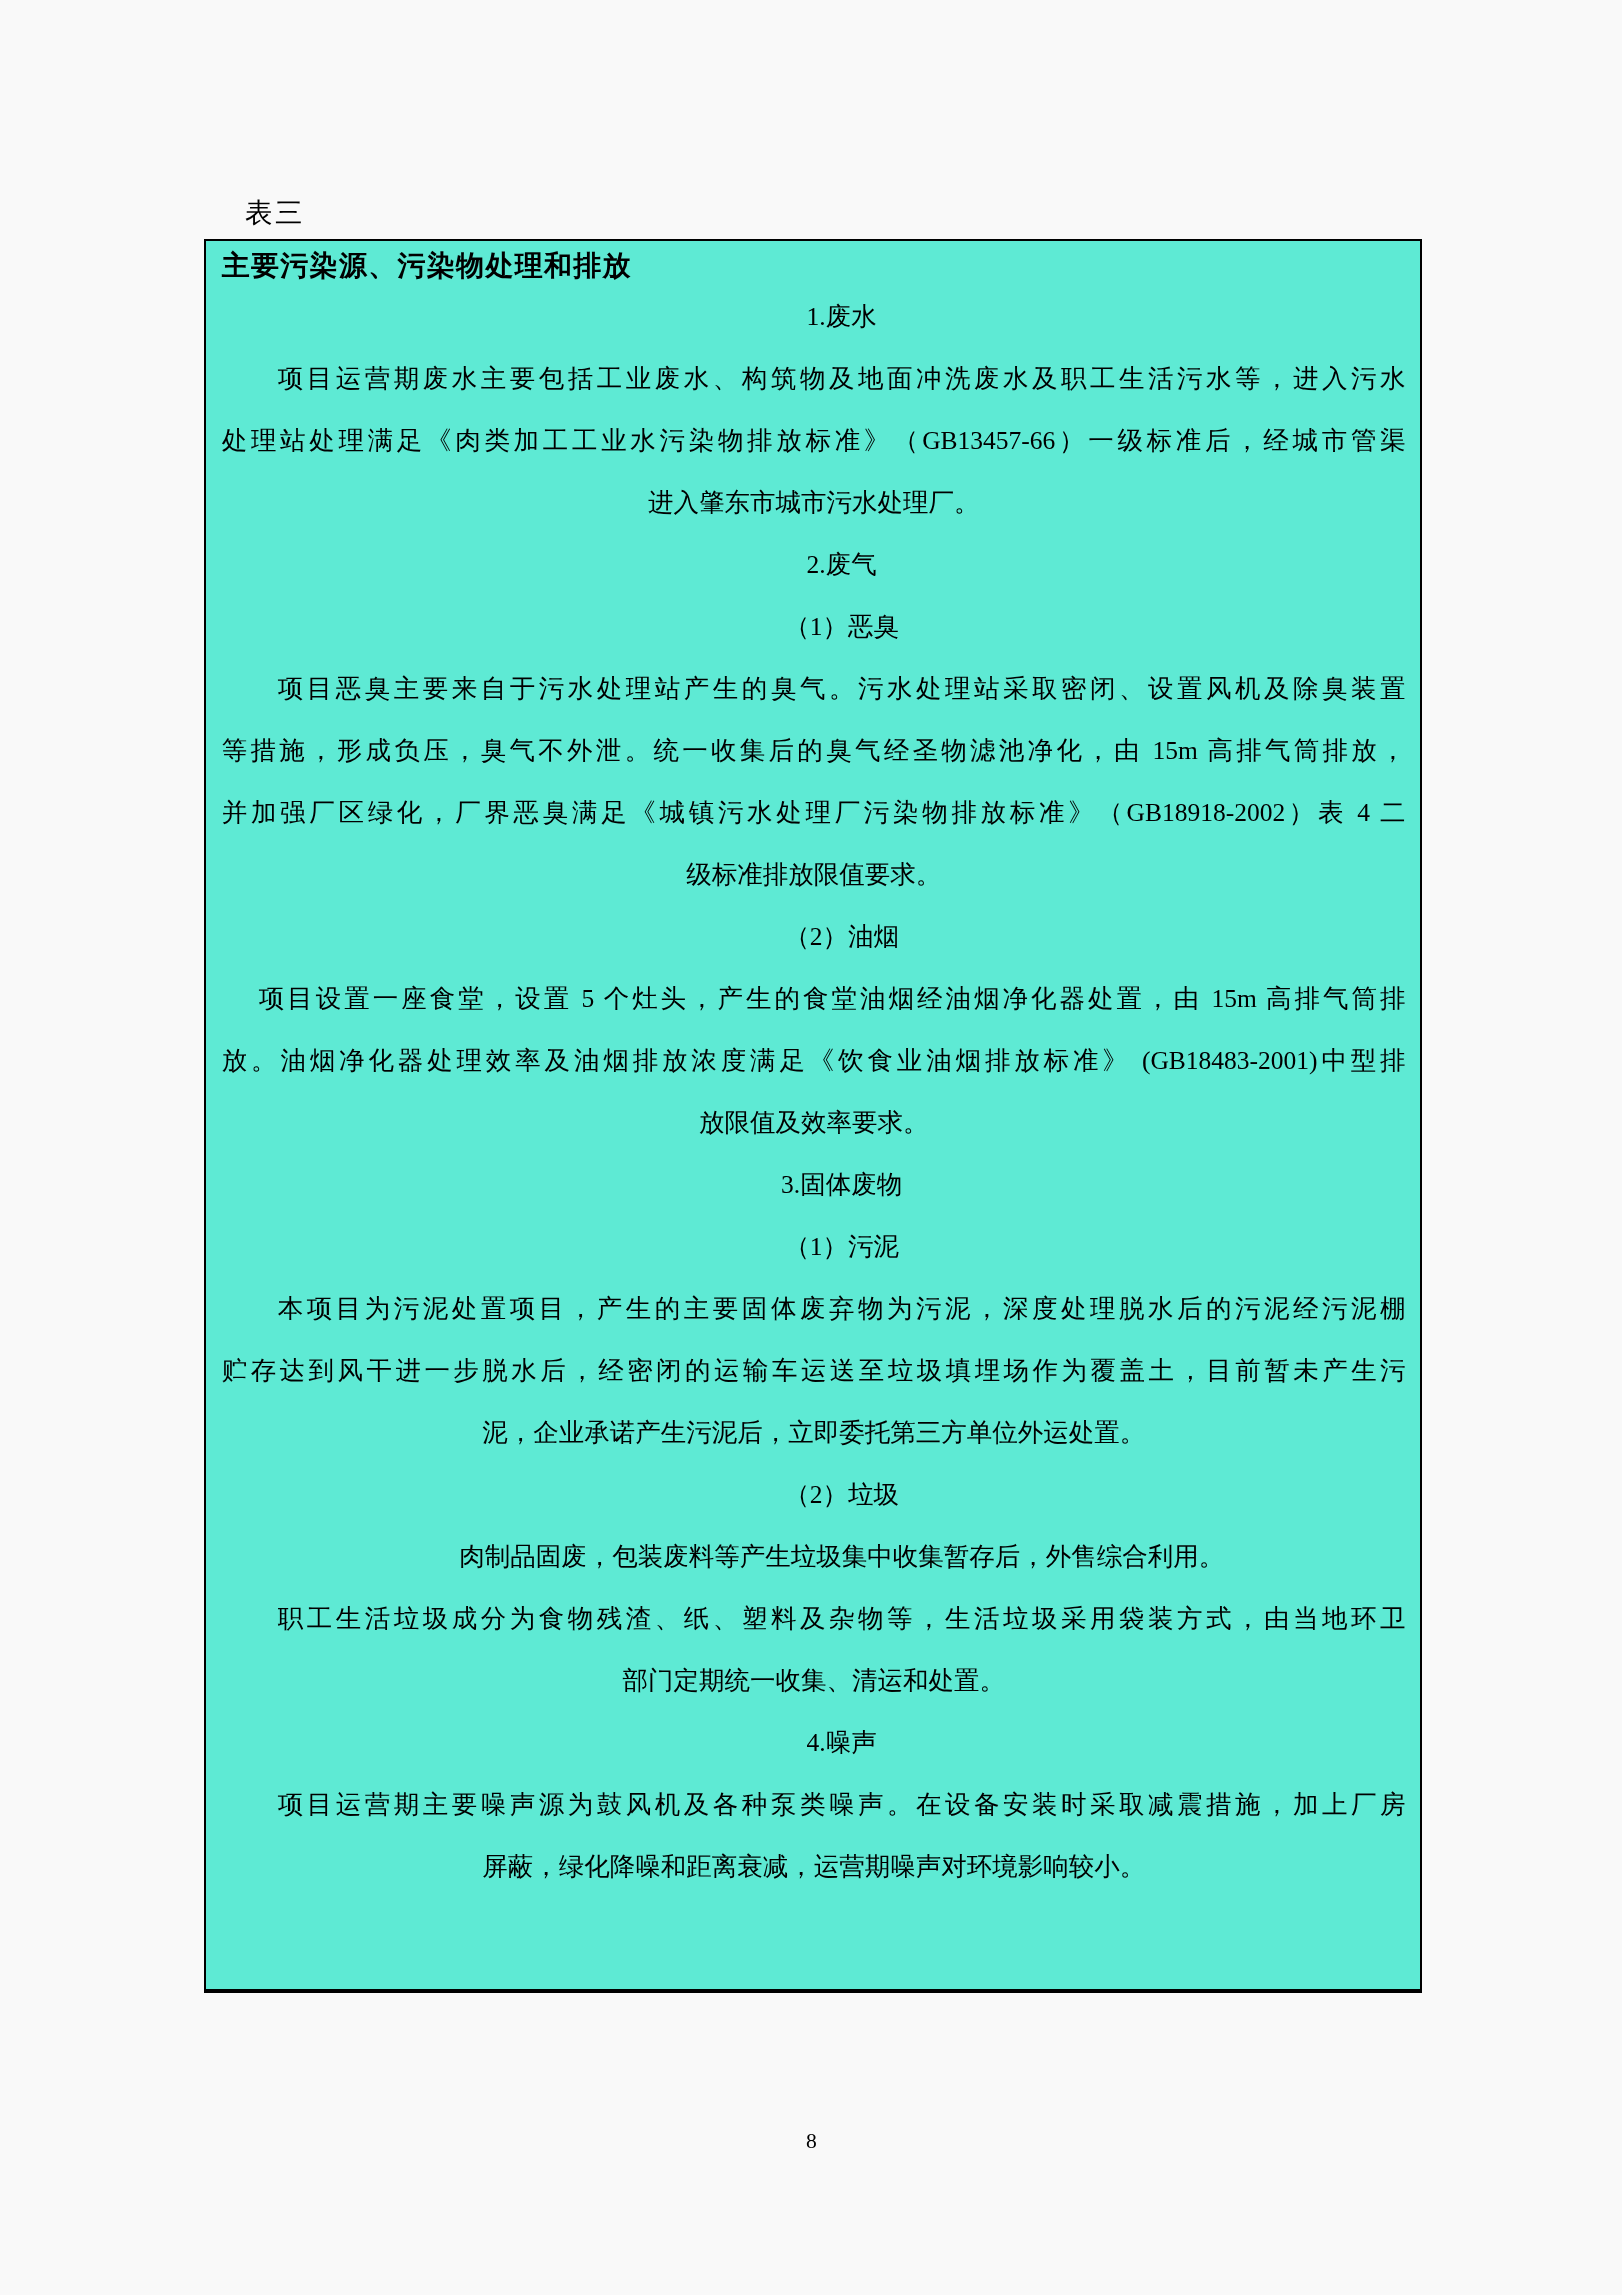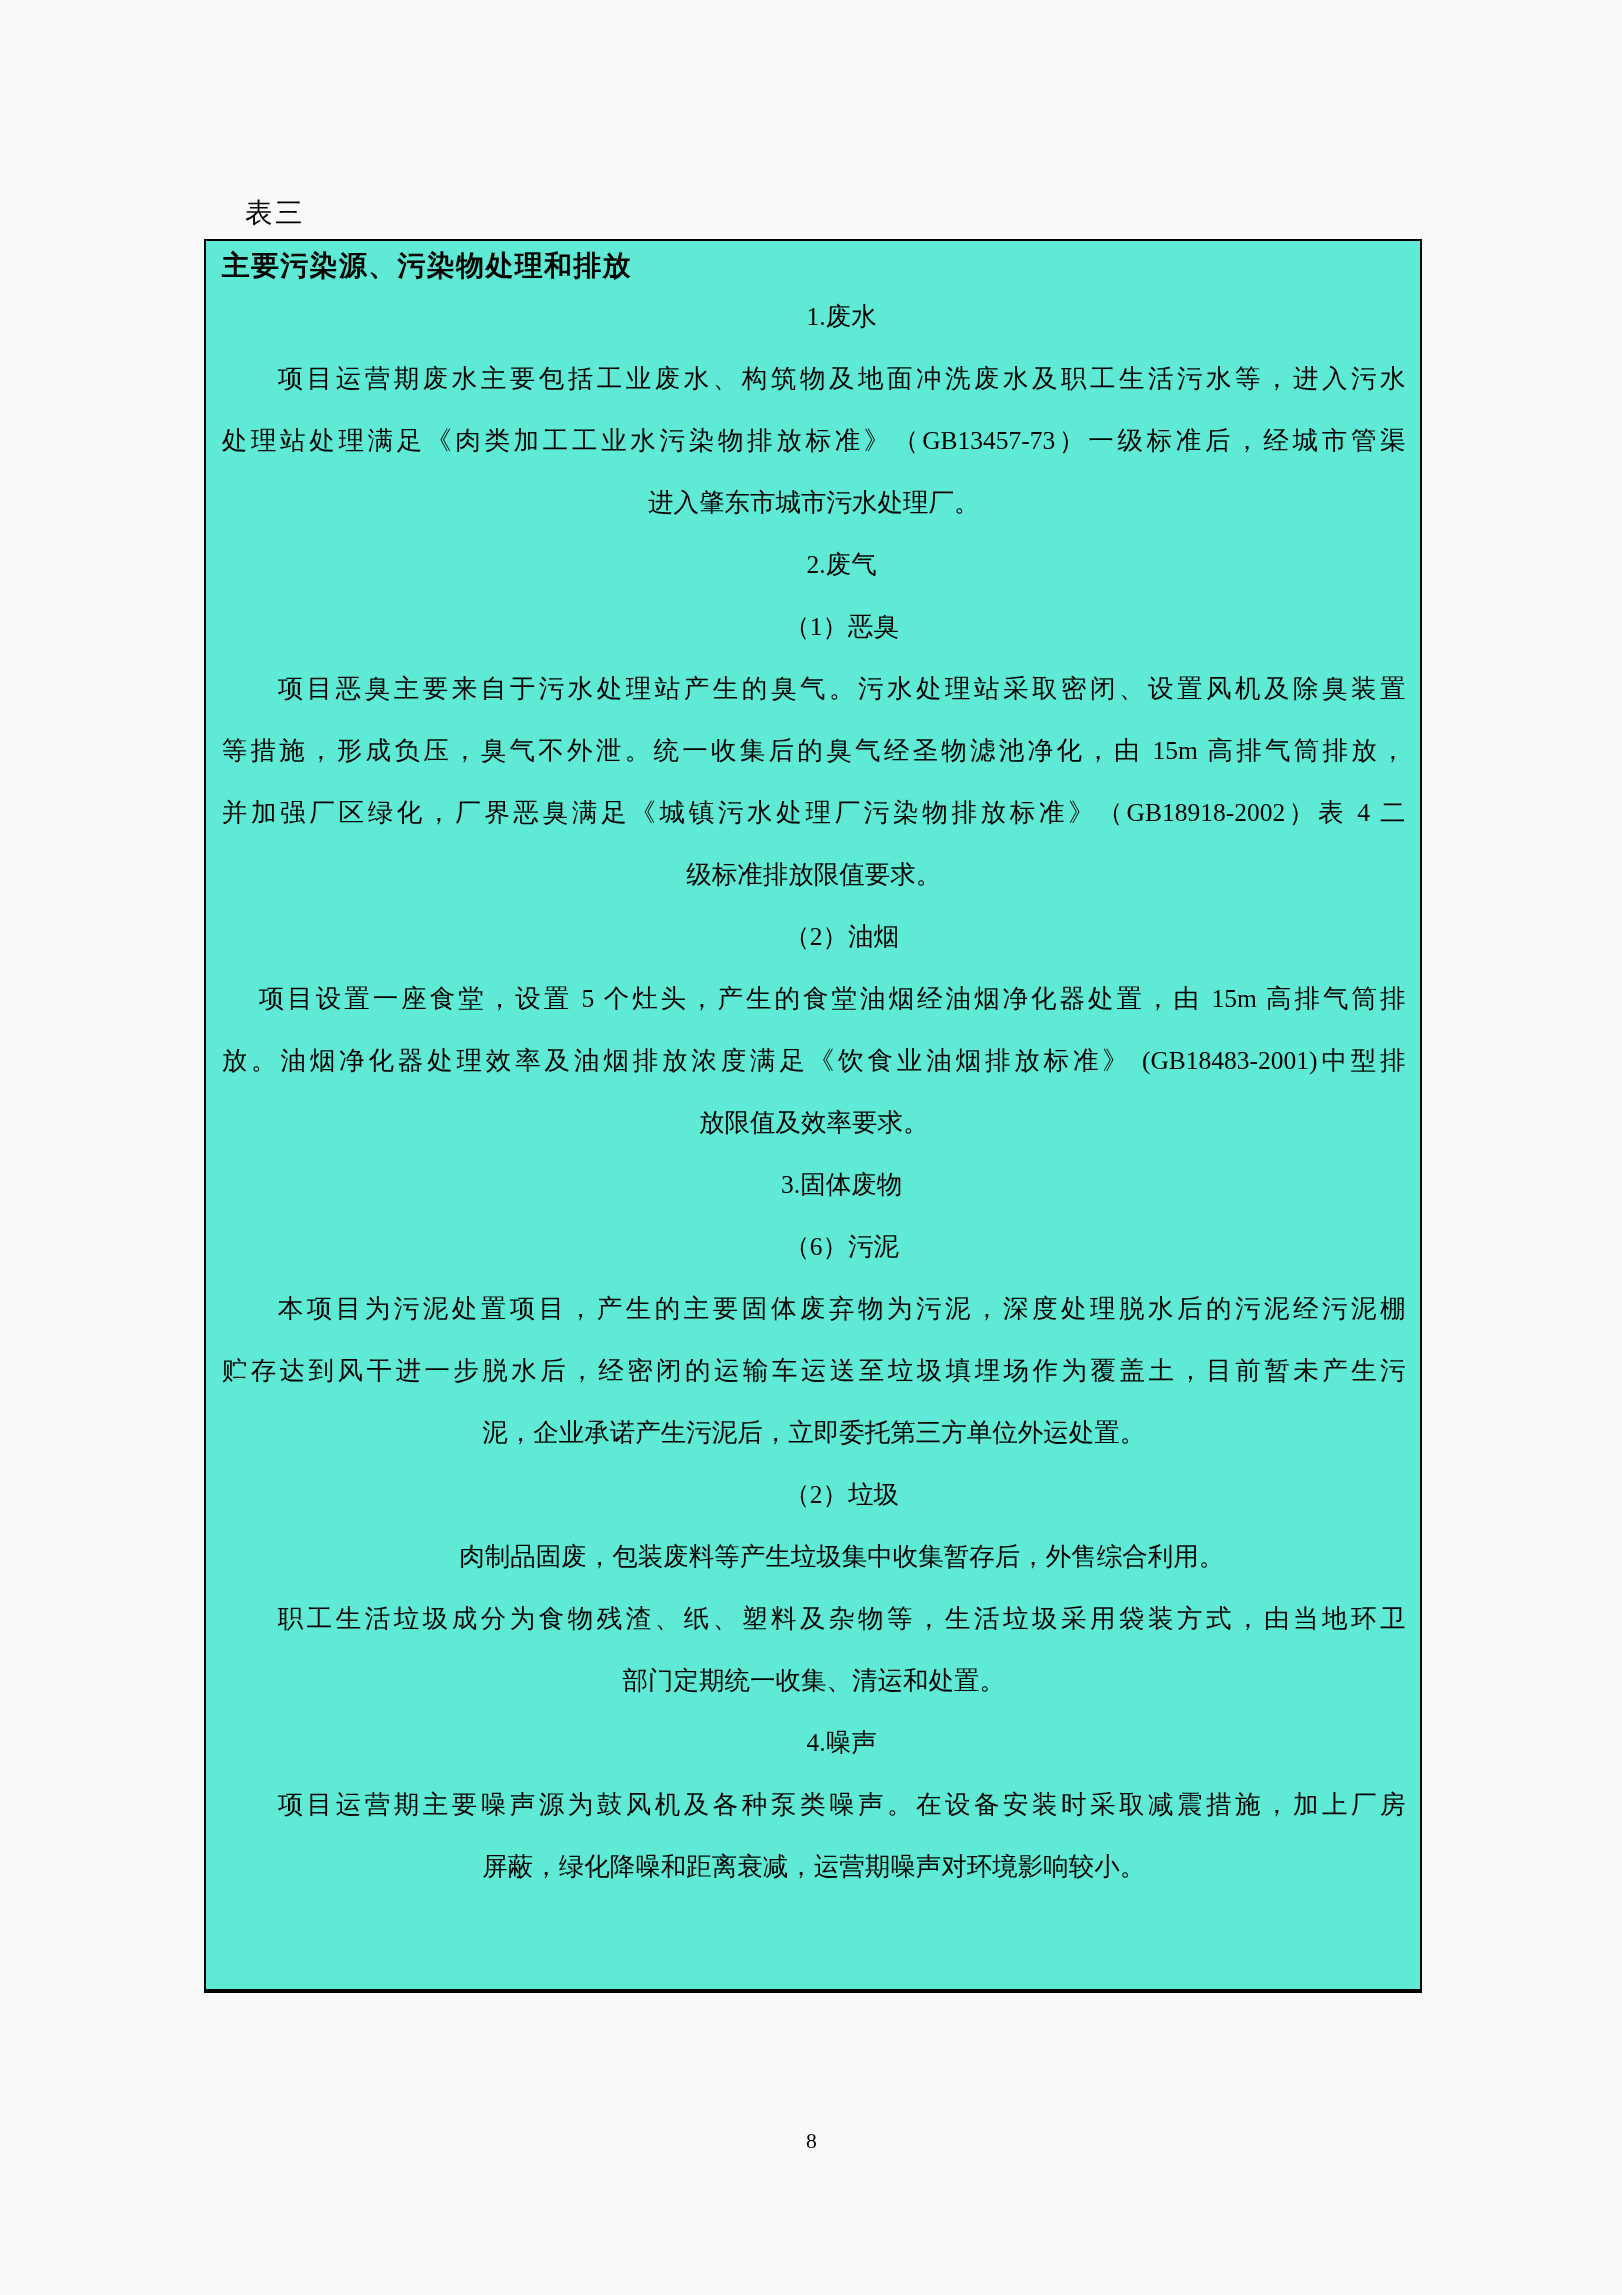--- a/index.html
+++ b/index.html
@@ -70,34 +70,34 @@
 <body>
 
 <div class="caption">表三</div>
 
 <div class="box">
   <div class="box-title">主要污染源、污染物处理和排放</div>
 
   <div>
     <div class="ln ind2">1.废水</div>
     <div class="ln ind2 fill">项目运营期废水主要包括工业废水、构筑物及地面冲洗废水及职工生活污水等，进入污水</div>
-    <div class="ln fill">处理站处理满足《肉类加工工业水污染物排放标准》（GB13457-73）一级标准后，经城市管渠</div>
+    <div class="ln fill">处理站处理满足《肉类加工工业水污染物排放标准》（GB13457-66）一级标准后，经城市管渠</div>
     <div class="ln">进入肇东市城市污水处理厂。</div>
     <div class="ln ind2">2.废气</div>
     <div class="ln ind2">（1）恶臭</div>
     <div class="ln ind2 fill">项目恶臭主要来自于污水处理站产生的臭气。污水处理站采取密闭、设置风机及除臭装置</div>
     <div class="ln fill">等措施，形成负压，臭气不外泄。统一收集后的臭气经圣物滤池净化，由 15m 高排气筒排放，</div>
     <div class="ln fill">并加强厂区绿化，厂界恶臭满足《城镇污水处理厂污染物排放标准》（GB18918-2002）表 4 二</div>
     <div class="ln">级标准排放限值要求。</div>
     <div class="ln ind2">（2）油烟</div>
     <div class="ln ind15 fill">项目设置一座食堂，设置 5 个灶头，产生的食堂油烟经油烟净化器处置，由 15m 高排气筒排</div>
     <div class="ln fill">放。油烟净化器处理效率及油烟排放浓度满足《饮食业油烟排放标准》 (GB18483-2001)中型排</div>
     <div class="ln">放限值及效率要求。</div>
     <div class="ln ind2">3.固体废物</div>
-    <div class="ln ind2">（6）污泥</div>
+    <div class="ln ind2">（1）污泥</div>
     <div class="ln ind2 fill">本项目为污泥处置项目，产生的主要固体废弃物为污泥，深度处理脱水后的污泥经污泥棚</div>
     <div class="ln fill">贮存达到风干进一步脱水后，经密闭的运输车运送至垃圾填埋场作为覆盖土，目前暂未产生污</div>
     <div class="ln">泥，企业承诺产生污泥后，立即委托第三方单位外运处置。</div>
     <div class="ln ind2">（2）垃圾</div>
     <div class="ln ind2">肉制品固废，包装废料等产生垃圾集中收集暂存后，外售综合利用。</div>
     <div class="ln ind2 fill">职工生活垃圾成分为食物残渣、纸、塑料及杂物等，生活垃圾采用袋装方式，由当地环卫</div>
     <div class="ln">部门定期统一收集、清运和处置。</div>
     <div class="ln ind2">4.噪声</div>
     <div class="ln ind2 fill">项目运营期主要噪声源为鼓风机及各种泵类噪声。在设备安装时采取减震措施，加上厂房</div>
     <div class="ln">屏蔽，绿化降噪和距离衰减，运营期噪声对环境影响较小。</div>

